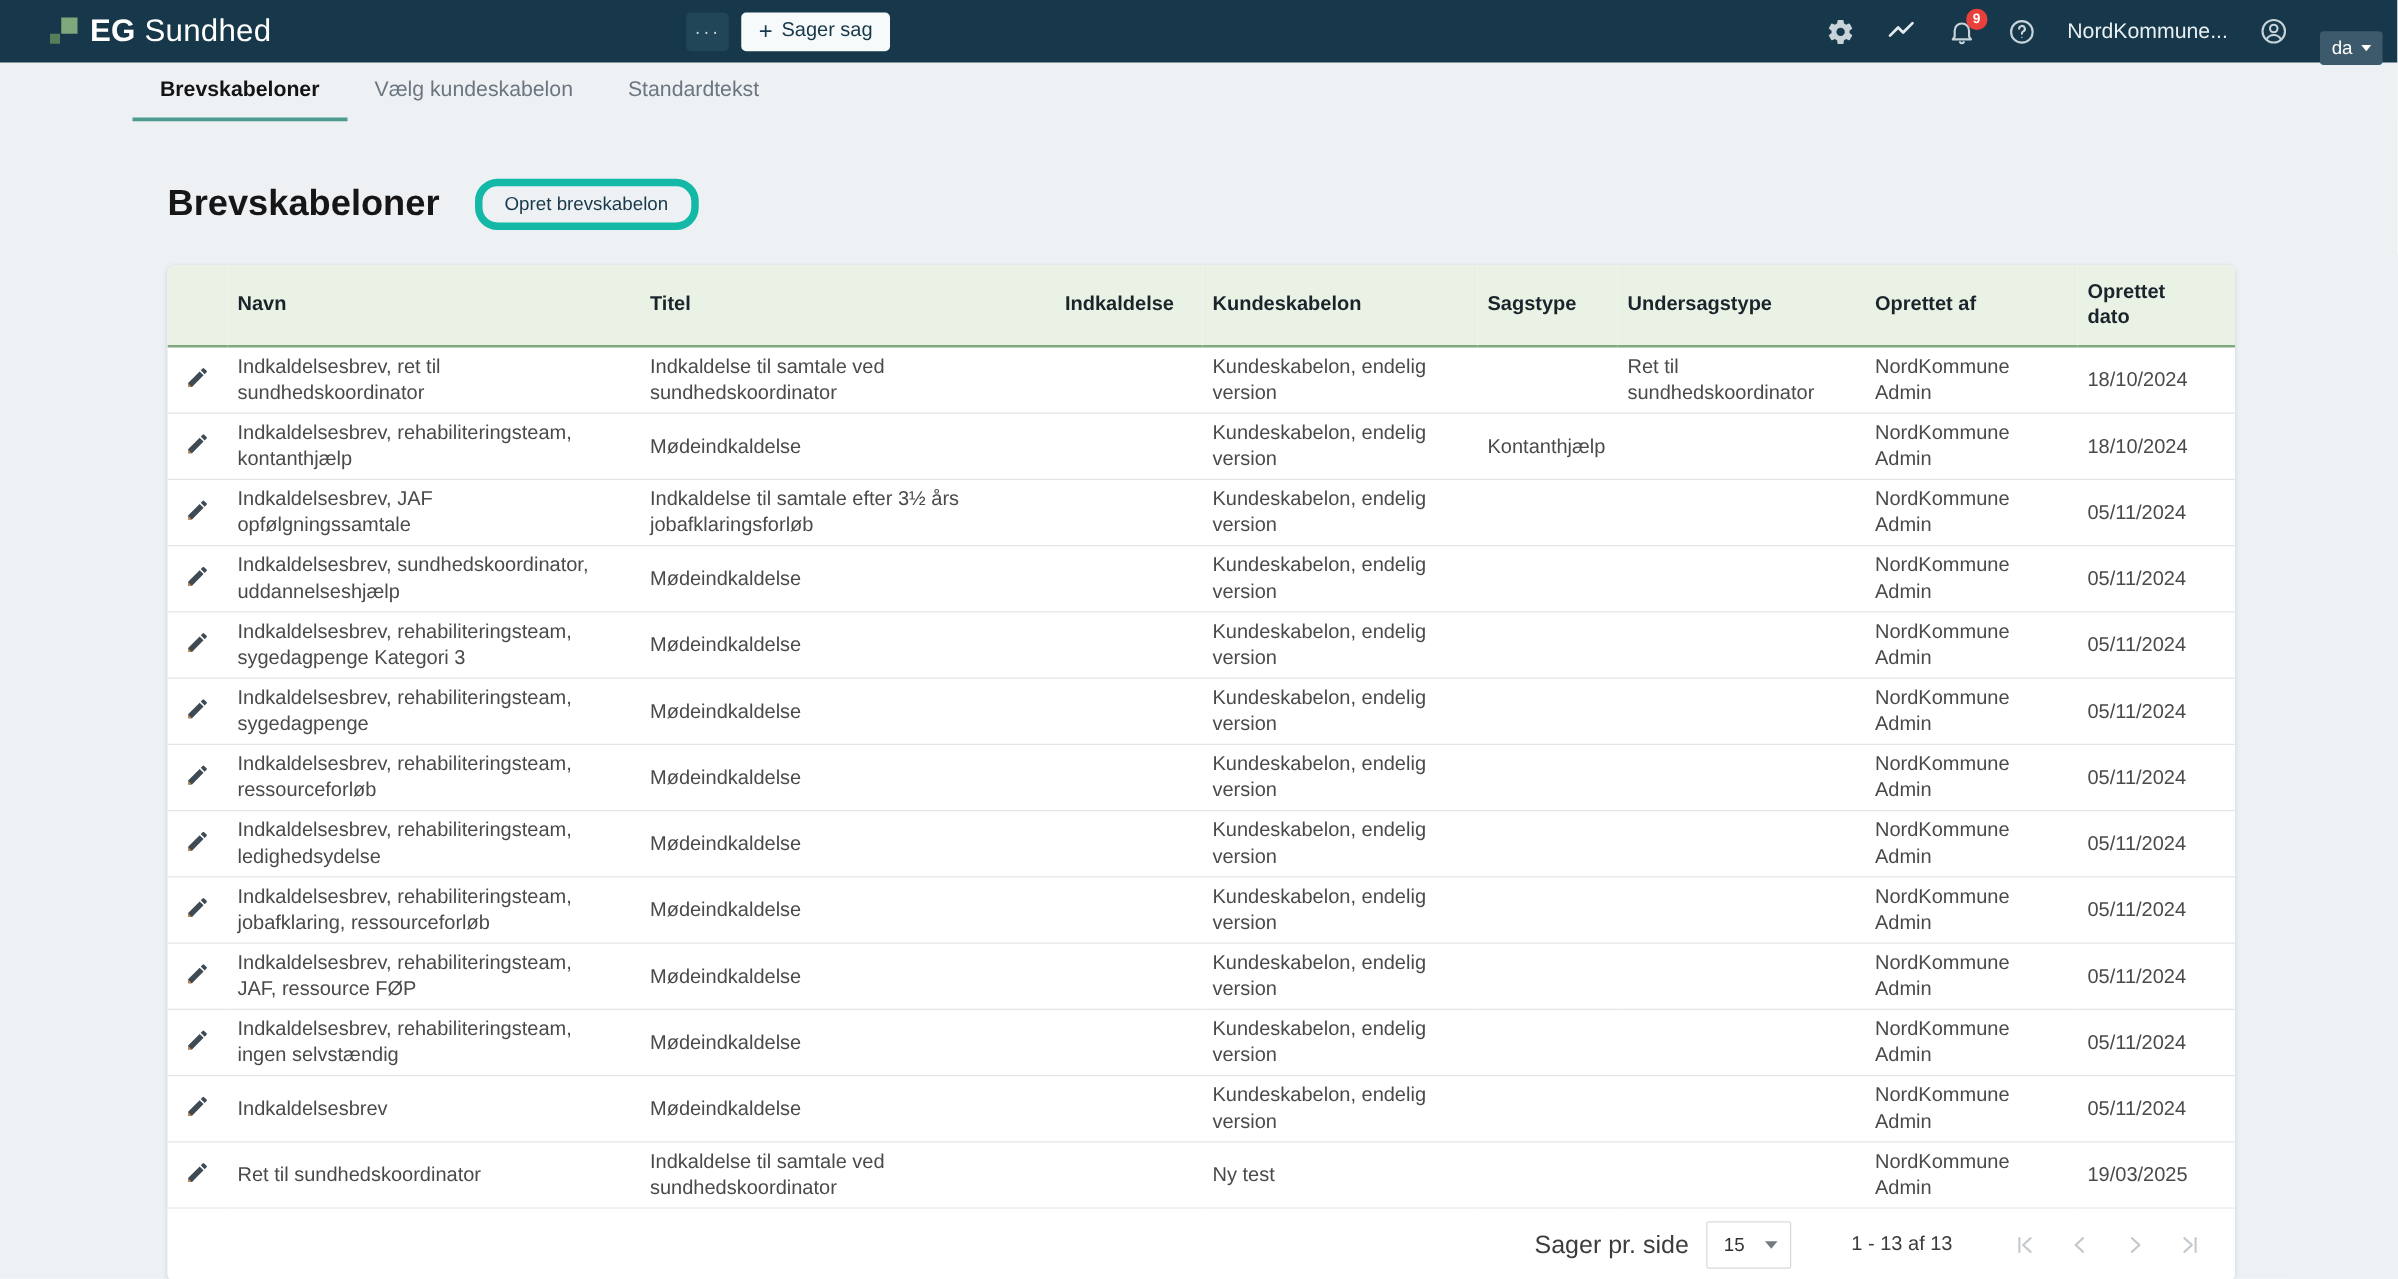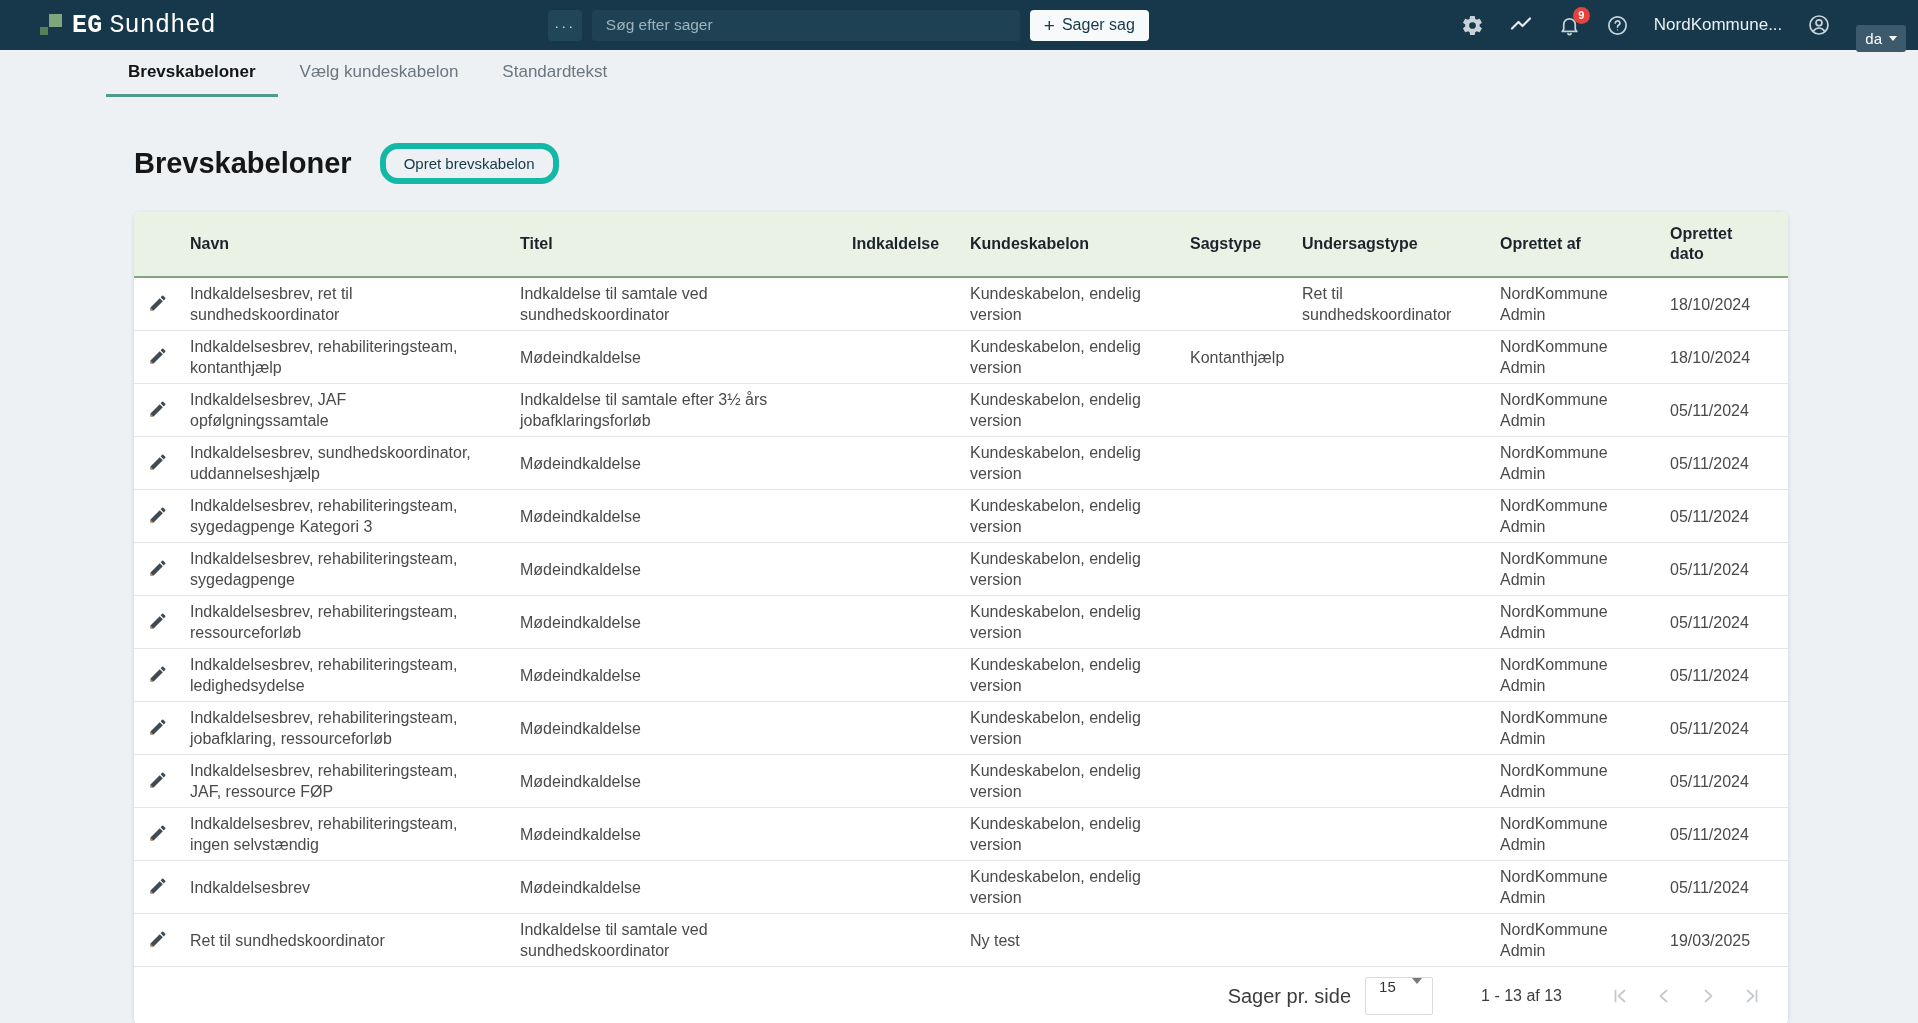--- a/index.html
+++ b/index.html
@@ -7,21 +7,21 @@
   body {
     font-family:"Liberation Sans","DejaVu Sans",sans-serif;
     background:#edf1f4; color:#222;
   }
 
   
   .topbar {
     height:50px; background:#16384a; display:flex; align-items:center;
     padding:0 12px 0 40px; position:relative;
   }
-  .brand { display:flex; align-items:center; gap:10px;font-family:Liberation Mono, monospace; }
+  .brand { display:flex; align-items:center; gap:10px; }
   .brand-mark { width:22px; height:22px; position:relative; }
   .brand-mark .sq-big { position:absolute; right:0; top:0; width:13px; height:13px; background:#7ea87c; }
   .brand-mark .sq-small { position:absolute; left:0; bottom:1px; width:8px; height:8px; background:#557f58; }
   .brand-text { font-size:25px; color:#ffffff; letter-spacing:.2px; }
   .brand-text b { font-weight:700; margin-right:7px; }
 
   .topbar-center { display:flex; align-items:center; gap:10px; margin-left:332px; }
   .more-btn {
     width:34px; height:31px; border:none; border-radius:4px; background:#214658;
     color:#cfd8dc; font-size:15px; letter-spacing:2px; cursor:pointer; line-height:1;
@@ -95,21 +95,21 @@
   .edit-btn { background:none; border:none; cursor:pointer; padding:2px; line-height:0; }
 
   
   .pagination {
     height:58px; display:flex; align-items:center; justify-content:flex-end;
     padding-right:26px; background:#fff;
   }
   .pp-label { font-size:20px; color:#3c3c3c; margin-right:14px; }
   .pp-select {
     width:68px; height:38px; border:1px solid #d7dadd; background:#fff; border-radius:2px;
-    display:flex; justify-content:space-between; padding:0 10px 0 13px;
+    display:flex; align-items:center; justify-content:space-between; padding:0 10px 0 13px;
     font-size:15px; color:#333; cursor:pointer;
   }
   .pp-select .caret { width:0; height:0; border-left:5px solid transparent; border-right:5px solid transparent; border-top:6px solid #757a7e; }
   .pp-range { font-size:16px; color:#3c3c3c; margin:0 48px; }
   .pager-btns { display:flex; align-items:center; gap:24px; }
   .pager-btn { background:none; border:none; padding:0; line-height:0; cursor:default; }
 </style>
 </head>
 <body>
 
@@ -117,21 +117,20 @@
   <div class="brand">
     <span class="brand-mark">
       <span class="sq-big"></span>
         <span class="sq-small"></span>
     </span>
     <span class="brand-text"><b>EG</b><span>Sundhed</span></span>
   </div>
 
   <div class="topbar-center">
     <button class="more-btn">···</button>
-    <input class="search-input" type="text" placeholder="Søg efter sager" style="">
     <button class="create-case-btn">
       <span class="plus">+</span>
       <span>Sager sag</span>
     </button>
   </div>
 
   <div class="topbar-right">
     <button class="icon-btn">
       <span>
         <svg width="23" height="23" viewBox="0 0 24 24">

